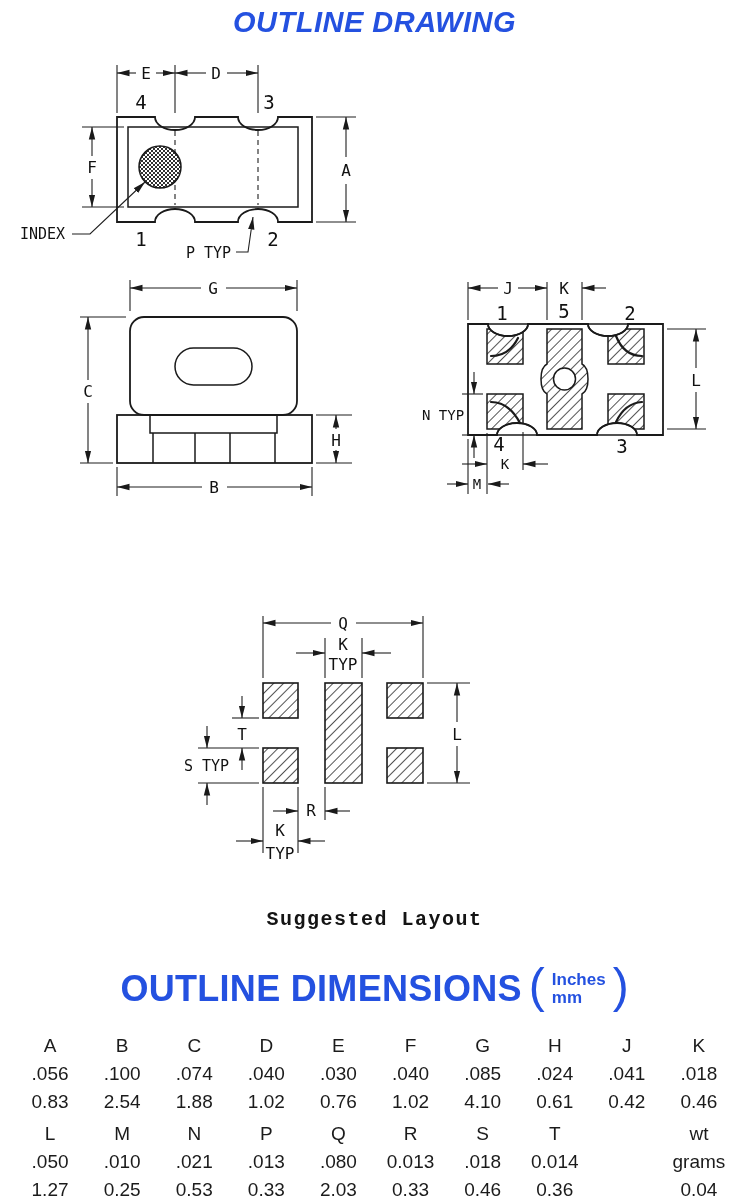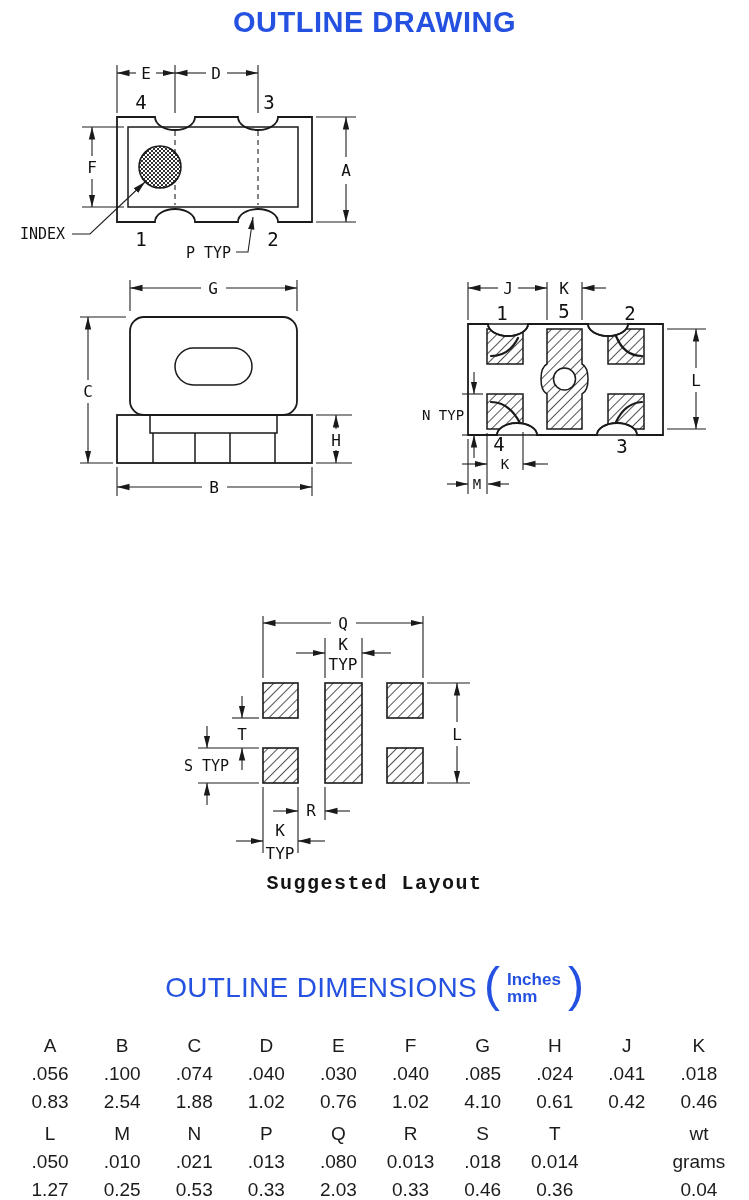--- a/index.html
+++ b/index.html
@@ -1,30 +1,30 @@
 <!DOCTYPE html>
 <html><head>
 <meta charset="utf-8">
 <style>
   html,body{margin:0;padding:0;background:#fff;}
   .sheet{position:relative;width:749px;height:1200px;background:#fff;overflow:hidden;
          font-family:"Liberation Sans",sans-serif;}
   .abs{position:absolute;}
   .main-title{position:absolute;top:6px;left:0;width:100%;text-align:center;
-              font-size:29px;font-weight:bold;color:#2451e0;letter-spacing:0.5px;}
+              font-size:29px;font-weight:bold;color:#2451e0;letter-spacing:0.5px;font-style:italic;}
   .pcb-heading{position:absolute;top:556px;left:0;width:100%;text-align:center;
                font-family:"Liberation Serif",serif;font-size:26px;font-weight:bold;color:#000;
                text-decoration:underline;text-decoration-thickness:2px;text-underline-offset:4px;}
   .caption{position:absolute;left:0;width:100%;text-align:center;
            font-family:"Liberation Mono",monospace;font-weight:700;font-size:20px;
-           letter-spacing:1.5px;color:#141414;}
+           letter-spacing:1.5px;color:#141414;margin-top:36px;}
   .cap1{top:872px;} .cap2{top:909px;}
   .dims-heading{position:absolute;top:968px;left:0;width:100%;display:flex;
                 justify-content:center;align-items:center;gap:7px;color:#2451e0;}
-  .dims-heading .txt{font-size:28px;font-weight:normal;letter-spacing:0.3px;}
+  .dims-heading .txt{font-size:36px;font-weight:bold;letter-spacing:0.3px;}
   .paren{font-size:48px;font-weight:400;line-height:0.85;transform:translateY(-3px);}
   .units{display:flex;flex-direction:column;font-size:17px;
          font-weight:bold;line-height:1.05;}
   .dim-table{position:absolute;left:14px;width:721px;display:grid;
              grid-template-columns:repeat(10,1fr);}
   .t1{top:1032px;} .t2{top:1120px;}
   .dim-table .c{text-align:center;font-size:19px;line-height:28px;color:#1b1b1b;
                 font-family:"Liberation Sans",sans-serif;}
   svg{overflow:visible;}
   .ln{fill:none;stroke:#1a1a1a;stroke-width:1.8;}

